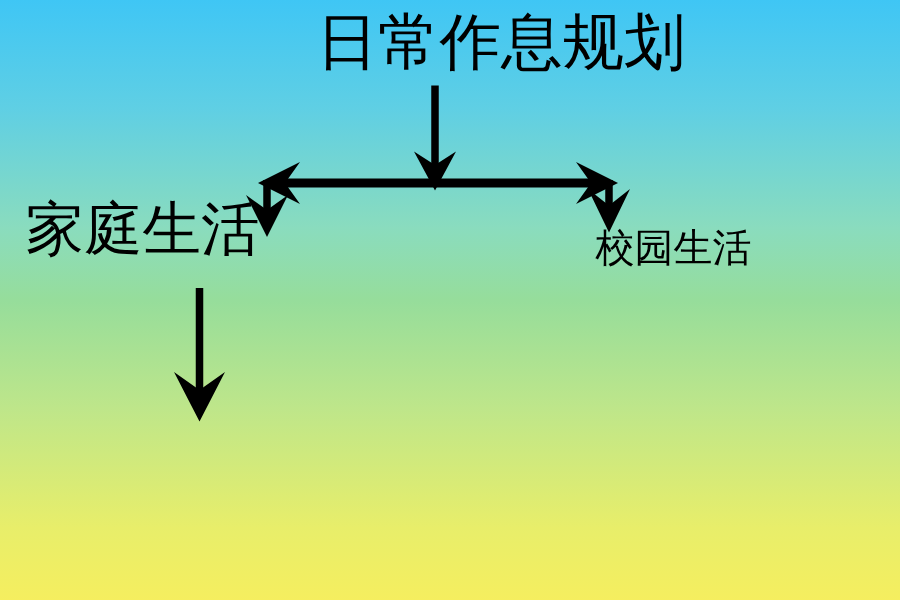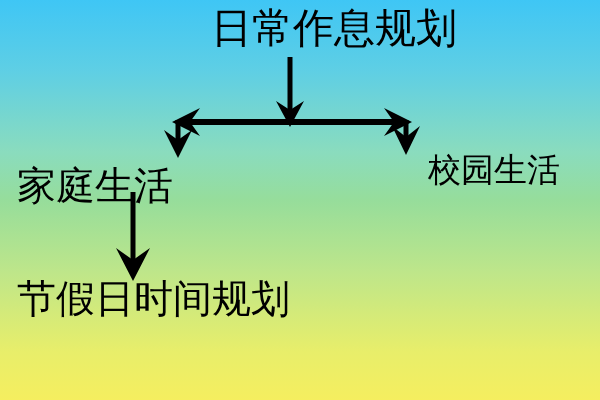--- a/index.html
+++ b/index.html
@@ -41,28 +41,27 @@
     letter-spacing: 0px;
     font-weight: 400;
   }
   .node-title {
     left: 191px;
     top: 8px;
     font-size: 41px;
   }
   .node-family {
     left: 17px;
-    top: 166px;
+    top: 134px;
     font-size: 39px;
   }
   .node-campus {
     left: 397px;
     top: 153px;
-    font-size: 33px;
-    margin-left: 31px;
+    font-size: 26px;
   }
   .node-holiday {
     left: 17px;
     top: 279px;
     font-size: 39px;
   }
 </style>
 </head>
 <body>
 
@@ -99,15 +98,14 @@
     </g>
 
   </svg>
 
   <div class="node node-title" style="color: rgb(0, 0, 0); margin-left: 20px;">日常作息规划</div>
 
   <div class="node node-family" style="color: rgb(0, 0, 0);">家庭生活</div>
 
   <div class="node node-campus" style="color: rgb(0, 0, 0);">校园生活</div>
 
-  <div class="node node-holiday" style="color: rgb(0, 0, 0);">节假日时间规划</div>
 
 </div>
 
 </body></html>

